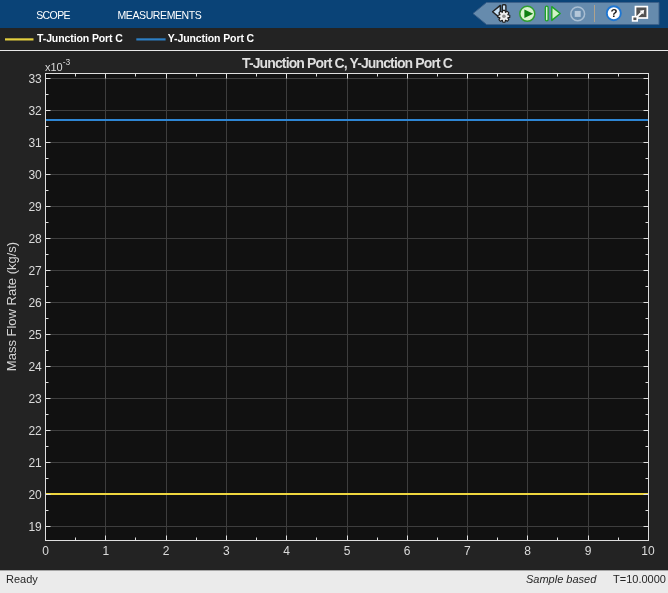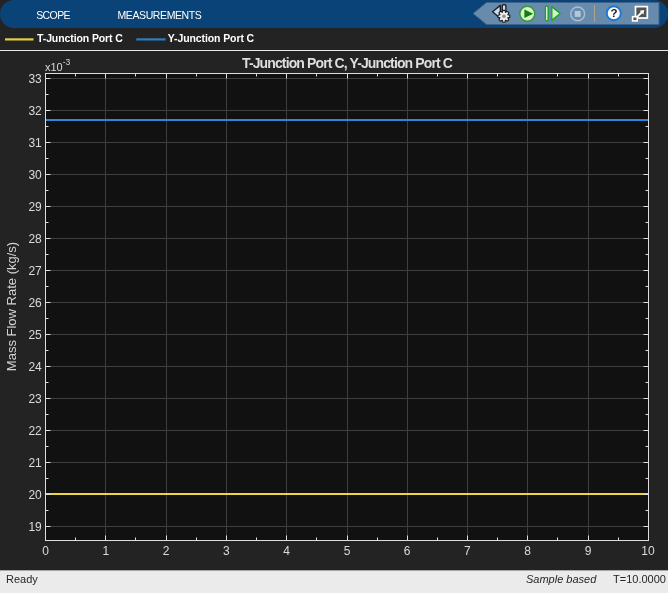--- a/index.html
+++ b/index.html
@@ -1,16 +1,16 @@
 <!DOCTYPE html>
 <html><head><meta charset="utf-8"><style>
 * { margin:0; padding:0; box-sizing:border-box; }
 html,body { width:668px; height:593px; overflow:hidden; background:#232323;
   font-family:"Liberation Sans", sans-serif; }
-#nav { position:absolute; left:0; top:0; width:668px; height:28px; background:#0a4377;border-radius:14px; }
+#nav { position:absolute; left:0; top:0; width:668px; height:28px; background:#0a4377; }
 #sepline { position:absolute; left:0; top:50px; width:668px; height:1px; background:#e8e8e8; }
 #plot { position:absolute; left:0; top:0; font-family:"Liberation Sans", sans-serif; will-change:transform; }
 #status span { will-change:transform; }
 #status { position:absolute; left:0; top:570px; width:668px; height:23px; background:#ebebeb;
   border-top:1px solid #a6a6a6; color:#262626; font-size:11px;text-align:right; }
 #status .r { position:absolute; left:6px; top:2px; }
 #status .sb { position:absolute; right:71.5px; top:2px;font-style:italic; }
 #status .tt { position:absolute; right:2px; top:2px; }
 </style></head>
 <body>

